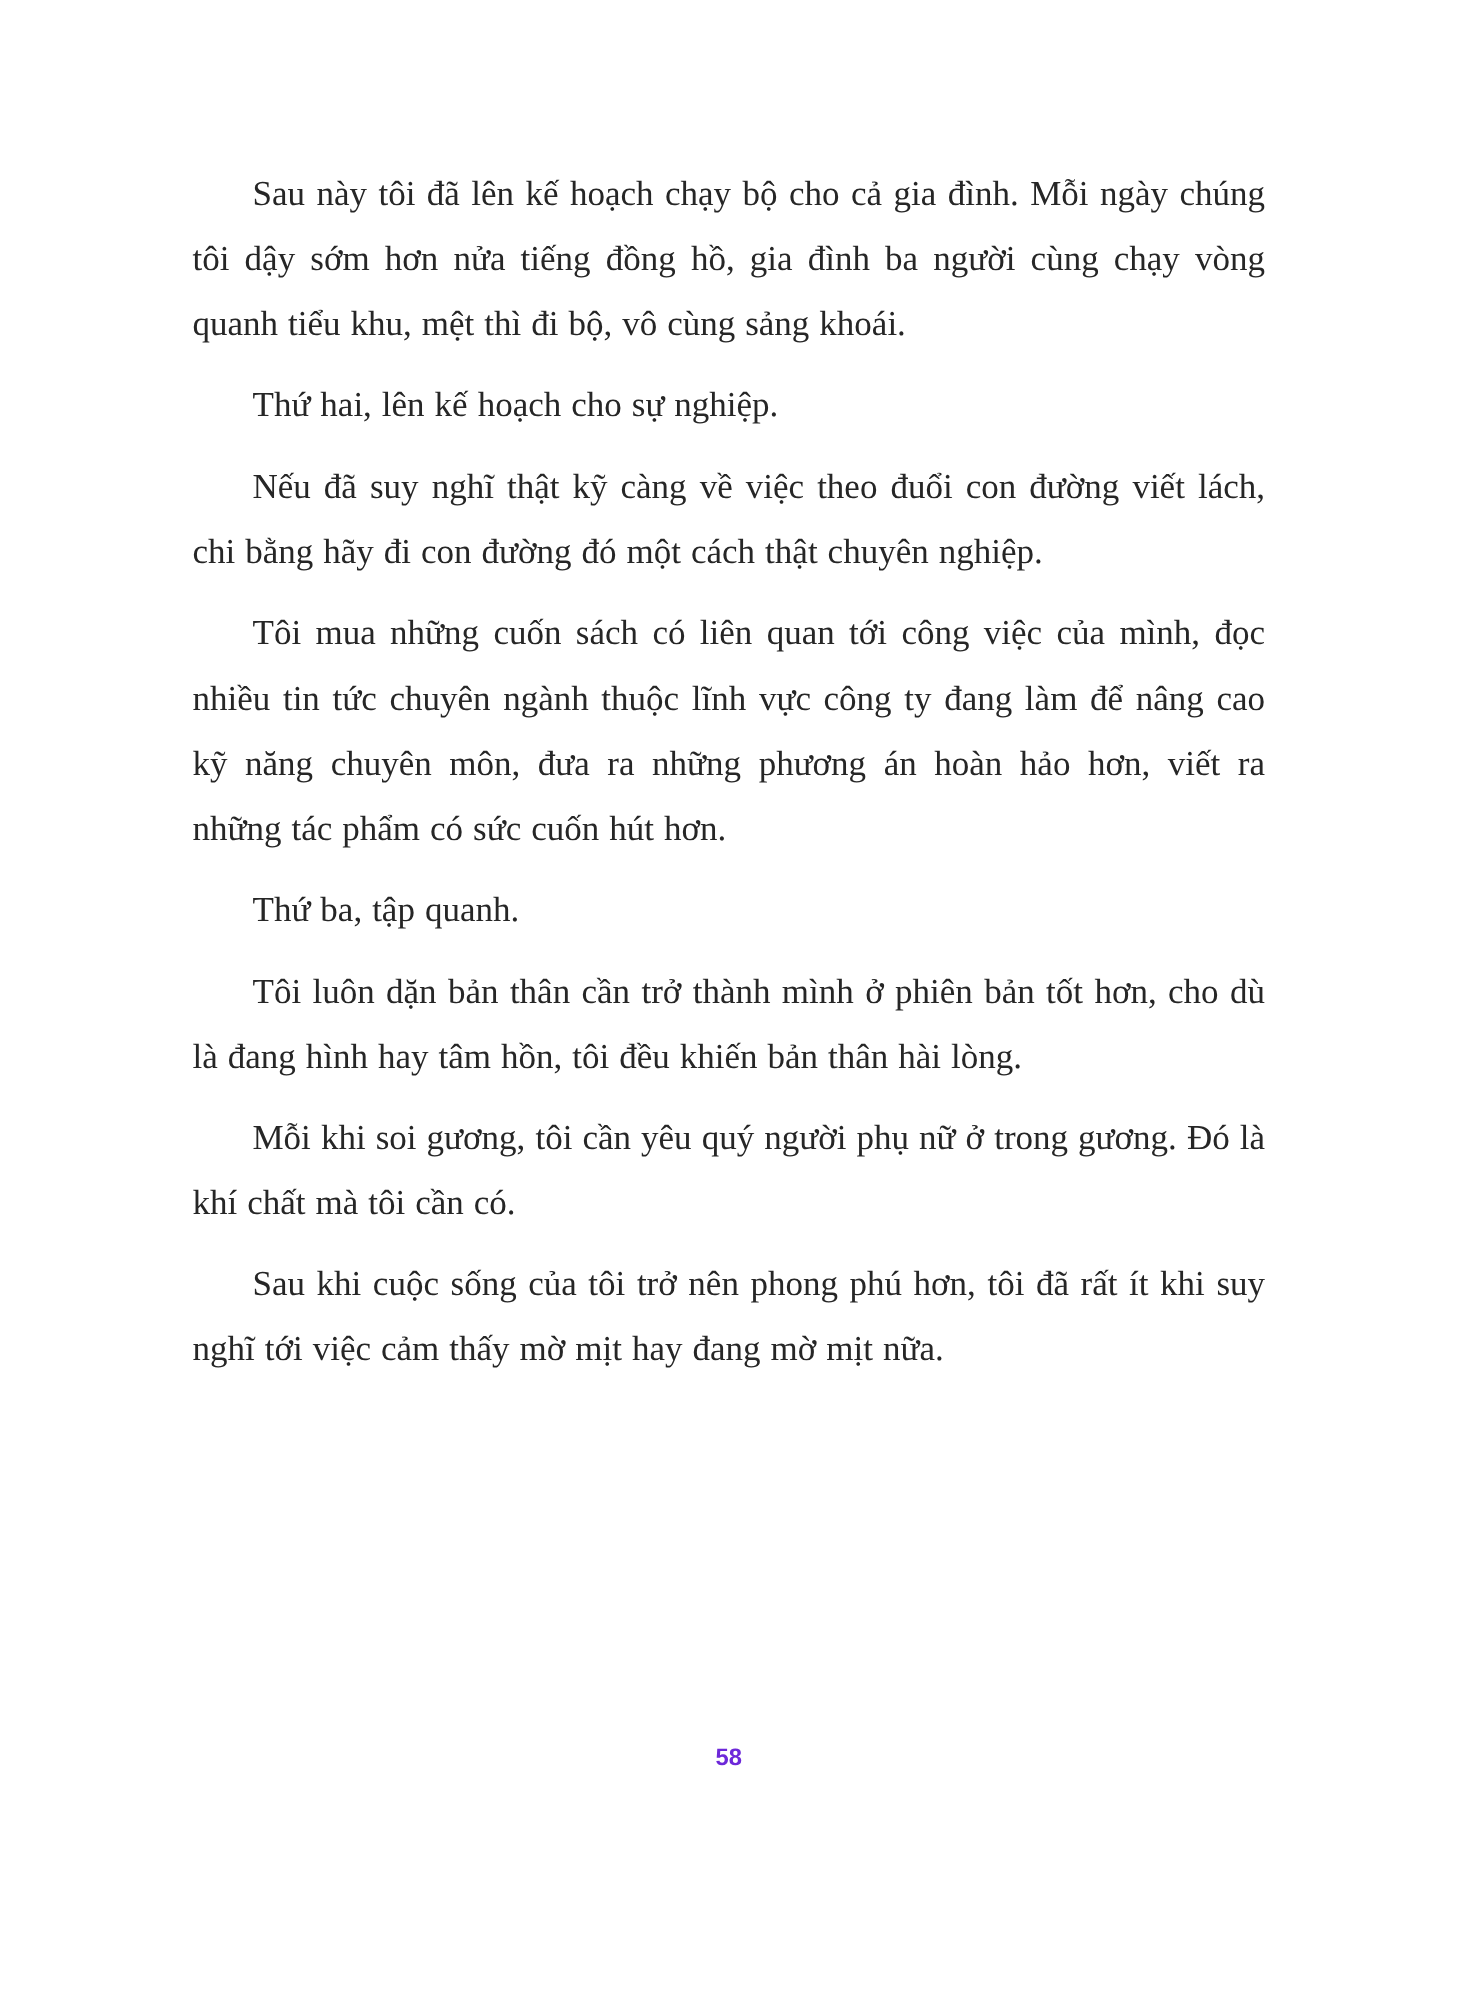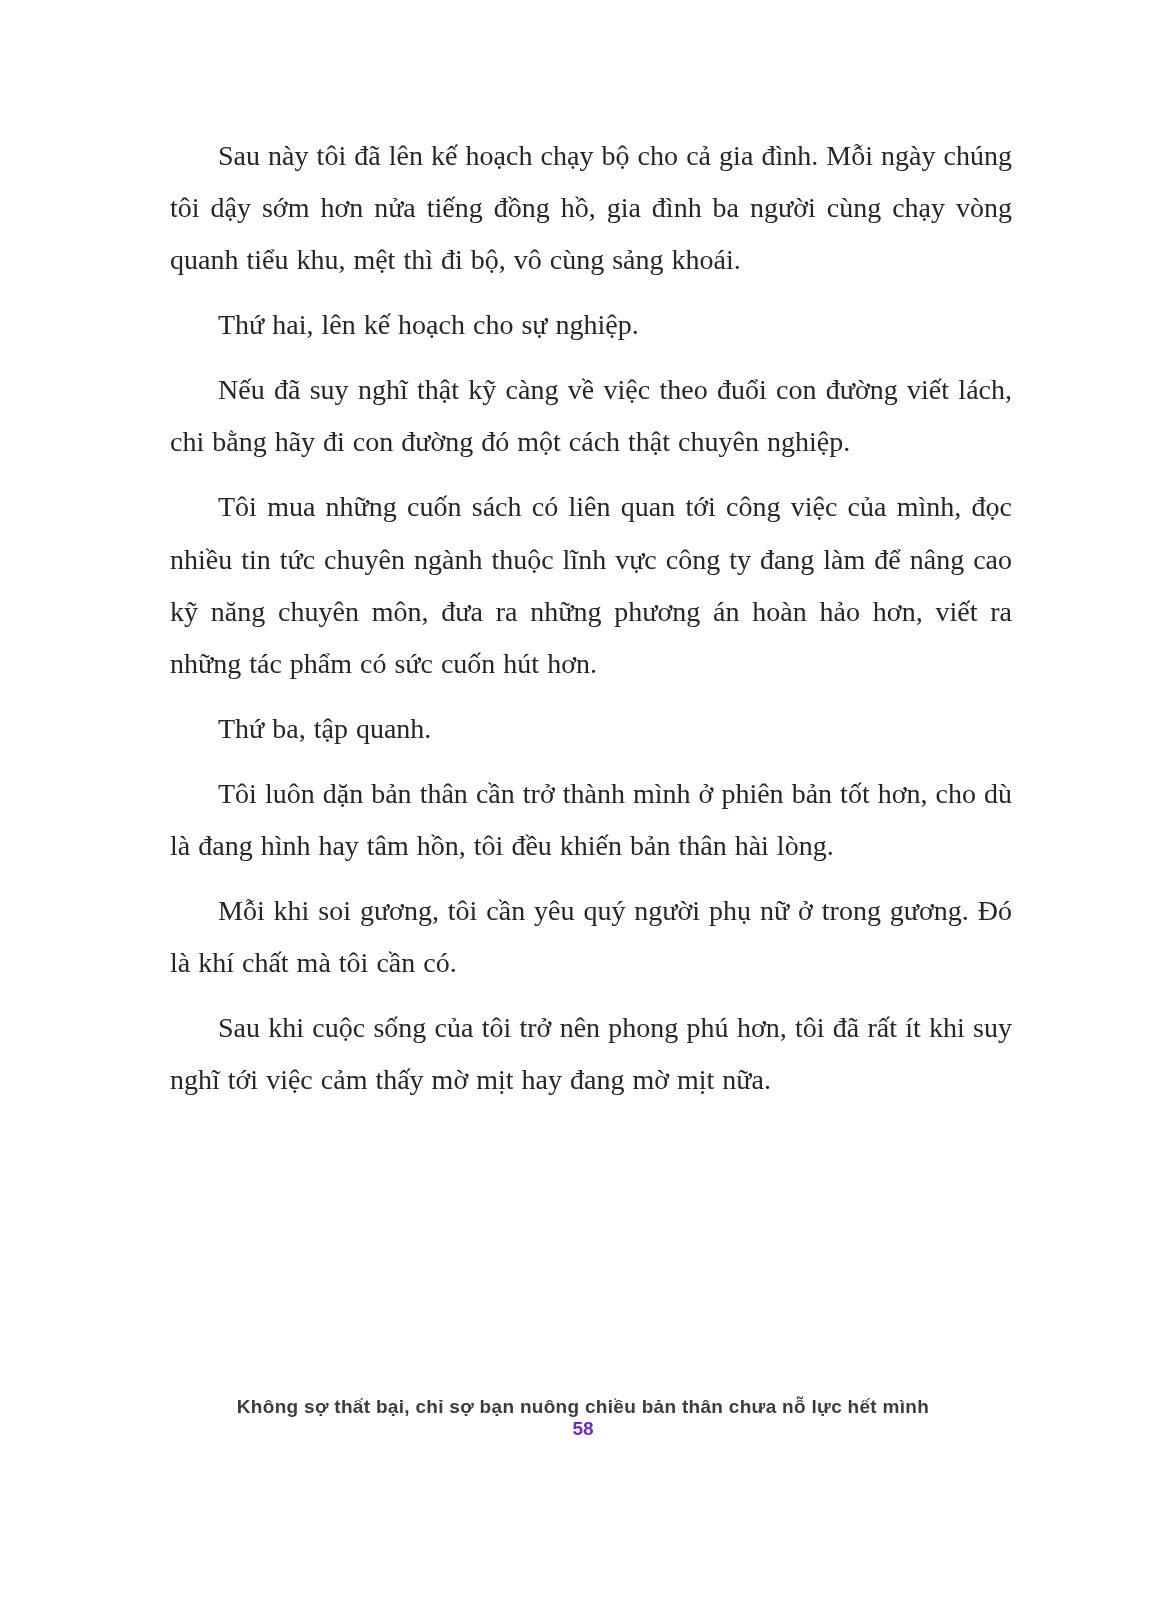--- a/index.html
+++ b/index.html
@@ -16,21 +16,21 @@
       overflow: hidden;
       font-family: "Liberation Serif", serif;
     }
     .content {
       position: absolute;
       top: 130px;
       left: 154px;
       width: 858px;
     }
     .content p {
-      margin: 0 0 13px 16px;
+      margin: 0 0 13px 0;
       font-family: "Liberation Serif", serif;
       font-size: 28px;
       line-height: 1.86;
       color: #262626;
       text-align: justify;
       text-indent: 48px;
       word-spacing: 1px;
     }
     .footer {
       position: absolute;
@@ -63,17 +63,16 @@
     <p>Thứ hai, lên kế hoạch cho sự nghiệp.</p>
     <p>Nếu đã suy nghĩ thật kỹ càng về việc theo đuổi con đường viết lách, chi bằng hãy đi con đường đó một cách thật chuyên nghiệp.</p>
     <p>Tôi mua những cuốn sách có liên quan tới công việc của mình, đọc nhiều tin tức chuyên ngành thuộc lĩnh vực công ty đang làm để nâng cao kỹ năng chuyên môn, đưa ra những phương án hoàn hảo hơn, viết ra những tác phẩm có sức cuốn hút hơn.</p>
     <p>Thứ ba, tập quanh.</p>
     <p>Tôi luôn dặn bản thân cần trở thành mình ở phiên bản tốt hơn, cho dù là đang hình hay tâm hồn, tôi đều khiến bản thân hài lòng.</p>
     <p>Mỗi khi soi gương, tôi cần yêu quý người phụ nữ ở trong gương. Đó là khí chất mà tôi cần có.</p>
     <p>Sau khi cuộc sống của tôi trở nên phong phú hơn, tôi đã rất ít khi suy nghĩ tới việc cảm thấy mờ mịt hay đang mờ mịt nữa.</p>
   </div>
 
   <div class="footer">
-    <div class="running-title">Không sợ thất bại, chỉ sợ bạn nuông chiều bản thân chưa nỗ lực hết mình</div>
     <div class="page-number">58</div>
   </div>
 
 </div>
 
 </body></html>

